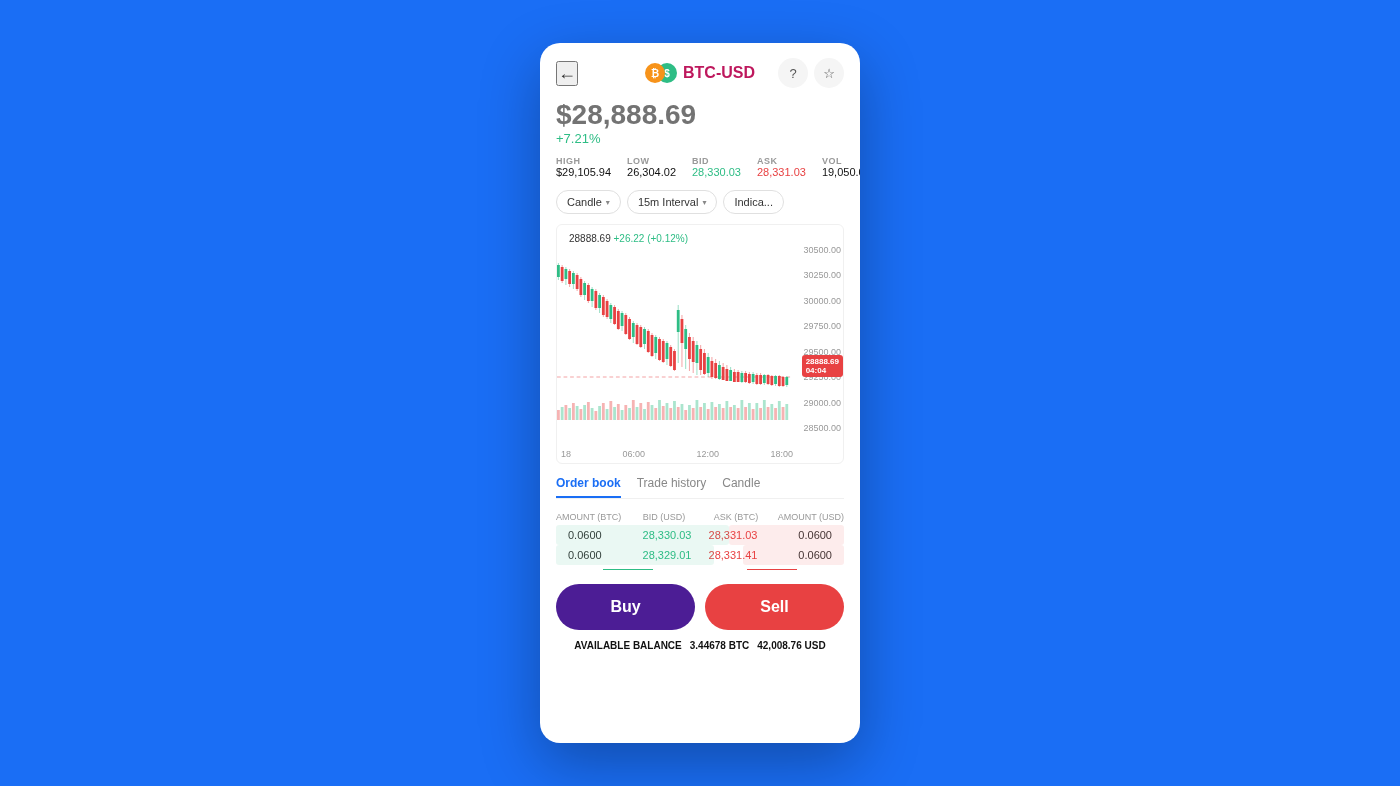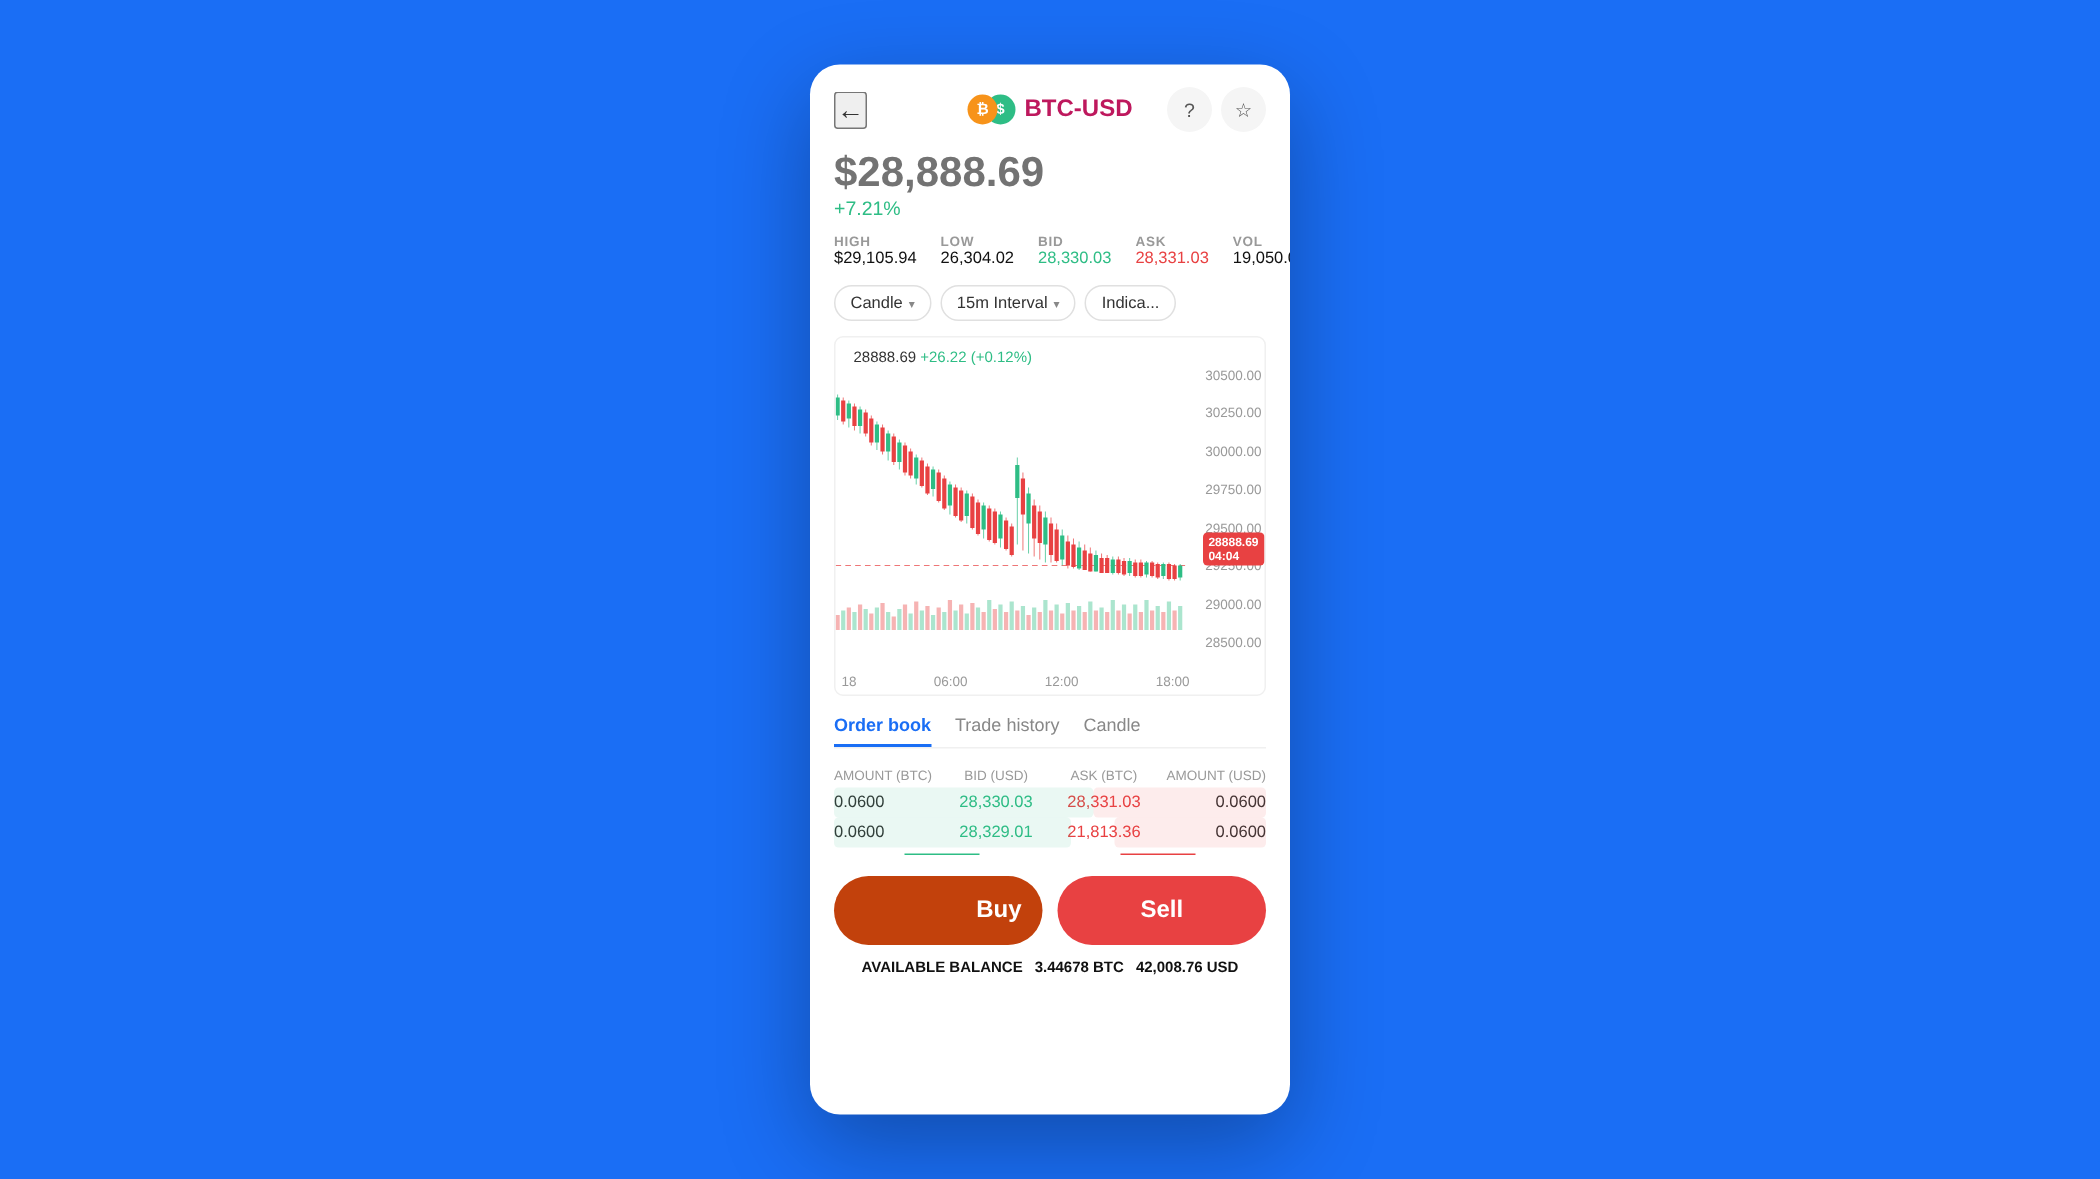--- a/index.html
+++ b/index.html
@@ -246,21 +246,21 @@
     .order-table-header span:nth-child(2),
     .order-table-header span:nth-child(3) {
       text-align: center;
     }
     .order-table-header span:nth-child(4) {
       text-align: right;
     }
     .order-row {
       display: grid;
       grid-template-columns: 1fr 1fr 1fr 1fr;
-      padding: 4px 0;
+      padding: 4px 12px;
       position: relative;
       align-items: center;
     }
     .order-row .amount-btc { color: #333; font-size: 11px; }
     .order-row .bid-price { color: #2ebd85; font-size: 11px; text-align: center; }
     .order-row .ask-price { color: #e84142; font-size: 11px; text-align: center; }
     .order-row .amount-usd { color: #333; font-size: 11px; text-align: right; }
     .bid-bg {
       position: absolute;
       left: 0;
@@ -284,29 +284,28 @@
     }
     
     .action-buttons {
       display: flex;
       gap: 10px;
       margin-top: 14px;
       margin-bottom: 10px;
     }
     .buy-btn {
       flex: 1;
-      background: #c2410c;
+      background: #4c1d95;
       color: #fff;
       border: none;
       border-radius: 30px;
       padding: 14px;
       font-size: 16px;
       font-weight: 700;
       cursor: pointer;
-      text-align: right;
     }
     .sell-btn {
       flex: 1;
       background: #e84142;
       color: #fff;
       border: none;
       border-radius: 30px;
       padding: 14px;
       font-size: 16px;
       font-weight: 700;
@@ -641,21 +640,21 @@
       <span class="amount-btc">0.0600</span>
       <span class="bid-price">28,330.03</span>
       <span class="ask-price">28,331.03</span>
       <span class="amount-usd">0.0600</span>
     </div>
     <div class="order-row">
       <div class="bid-bg" style="width:55%"></div>
       <div class="ask-bg" style="width:35%"></div>
       <span class="amount-btc">0.0600</span>
       <span class="bid-price">28,329.01</span>
-      <span class="ask-price">21,813.36</span>
+      <span class="ask-price">28,331.41</span>
       <span class="amount-usd">0.0600</span>
     </div>
     <div style="display:flex;justify-content:space-around;margin-top:4px">
       <div class="bid-underline"></div>
       <div class="bid-underline" style="border-bottom-color:#e84142;"></div>
     </div>
   </div>
 
   <div class="action-buttons">
     <button class="buy-btn">Buy</button>

